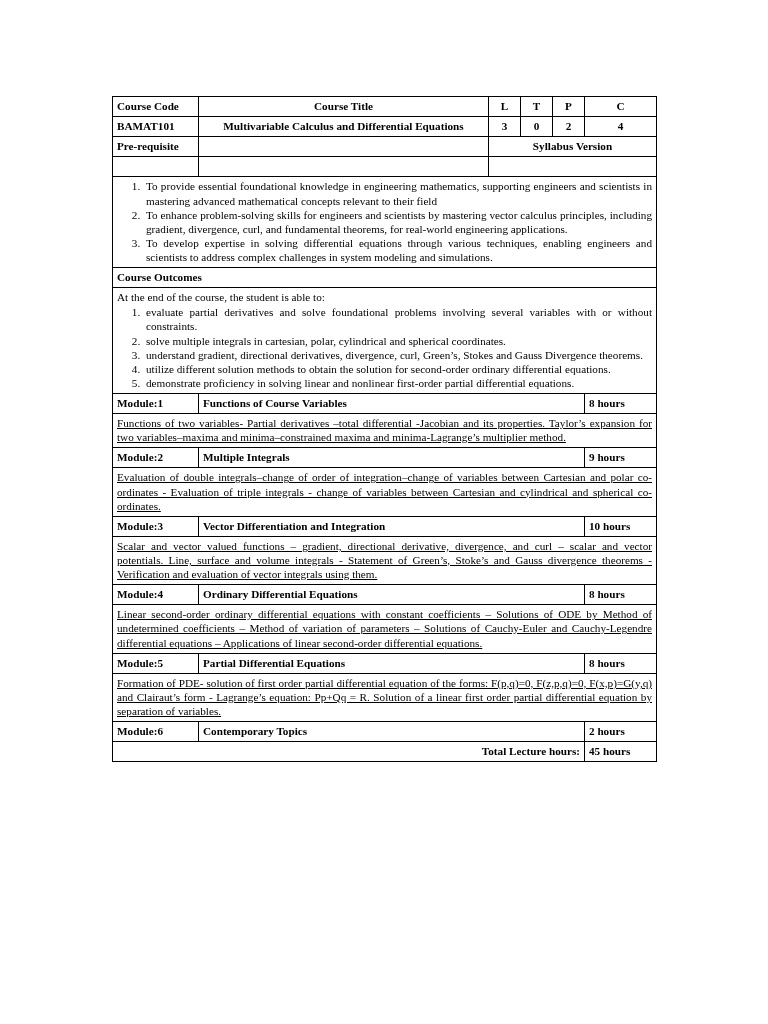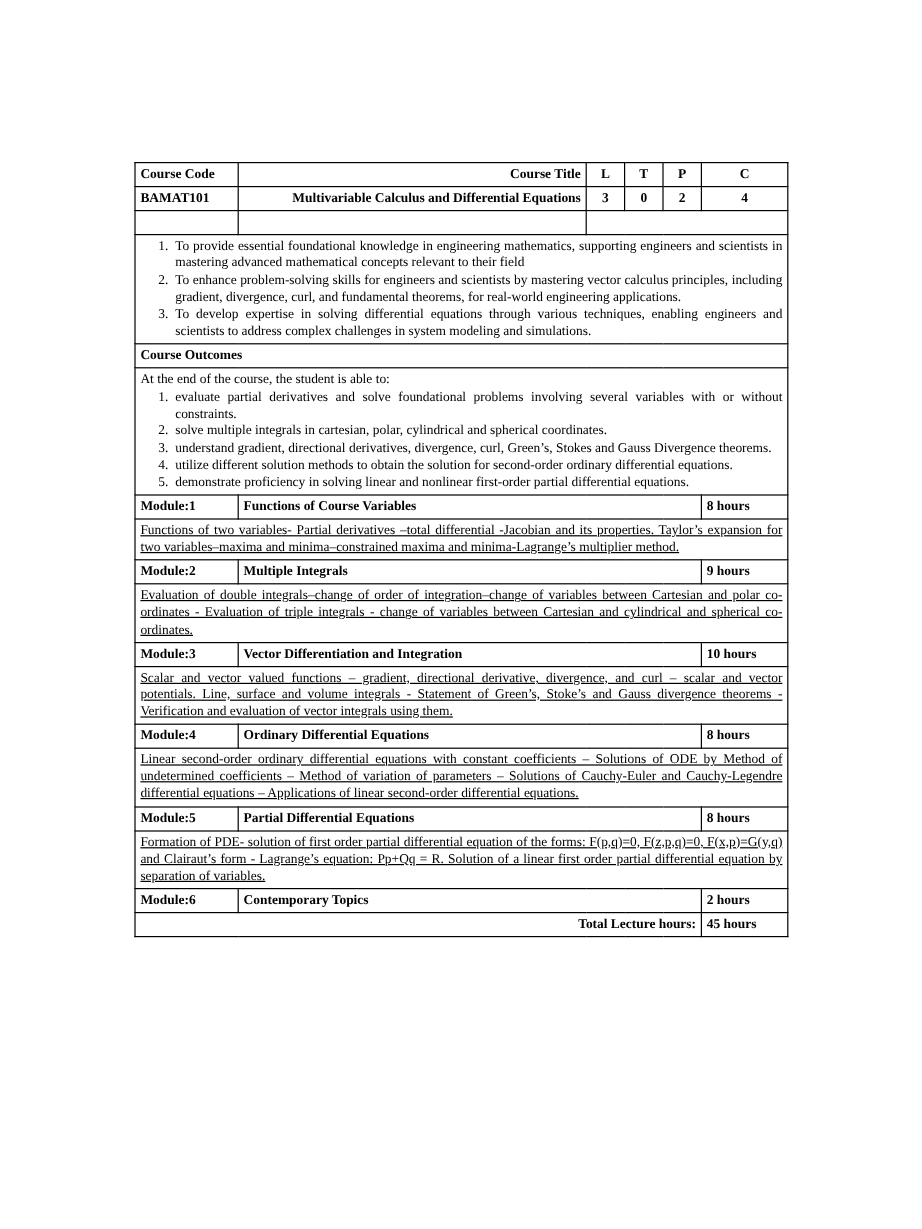--- a/index.html
+++ b/index.html
@@ -12,39 +12,38 @@
     height: 1024px;
     font-family: "Liberation Serif", serif;
     color: #000000;
   }
   .page {
     position: relative;
     width: 768px;
     height: 820px;
     box-sizing: border-box;
     padding: 96px 112px 0 112px;
-    margin-top: 39px;
   }
   table.syllabus {
     width: 544px;
     border-collapse: collapse;
     table-layout: fixed;
   }
   table.syllabus td {
     border: 1px solid #000000;
     padding: 2px 4px 3px 4px;
     vertical-align: top;
     font-size: 11.2px;
     line-height: 1.26;
   }
   .b { font-weight: bold; }
   .c { text-align: center; }
   .hdr-title {
     font-weight: bold;
-    text-align: right;
+    text-align: center;
   }
   ol.num {
     margin: 0;
     padding-left: 26px;
     list-style-type: decimal;
   }
   ol.num > li {
     margin: 0 0 0 0;
     padding-left: 3px;
     text-align: justify;
@@ -81,20 +80,25 @@
 
       <tr>
         <td class="b">BAMAT101</td>
         <td class="hdr-title">Multivariable Calculus and Differential Equations</td>
         <td class="b c">3</td>
         <td class="b c">0</td>
         <td class="b c">2</td>
         <td class="b c">4</td>
       </tr>
 
+      <tr>
+        <td class="b">Pre-requisite</td>
+        <td></td>
+        <td class="b c" colspan="4">Syllabus Version</td>
+      </tr>
 
       <tr class="row-empty">
         <td>&nbsp;</td>
         <td>&nbsp;</td>
         <td colspan="4"></td>
       </tr>
 
 
       <tr>
         <td colspan="6">

